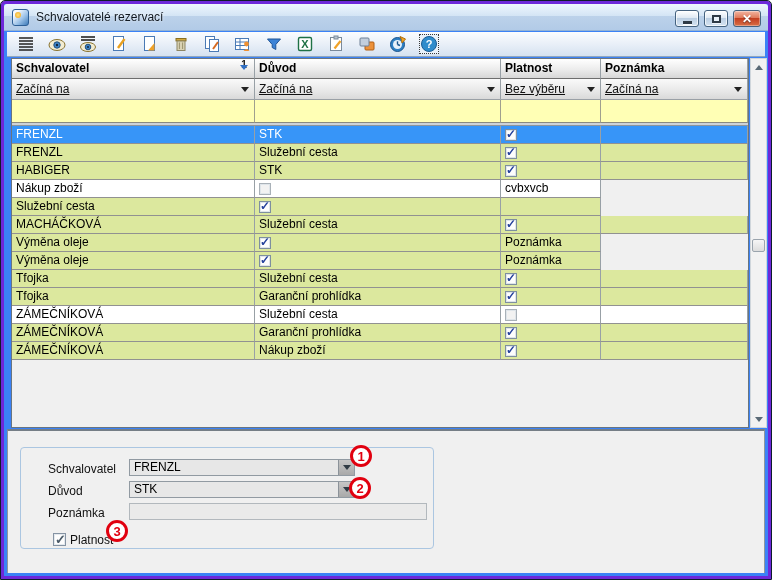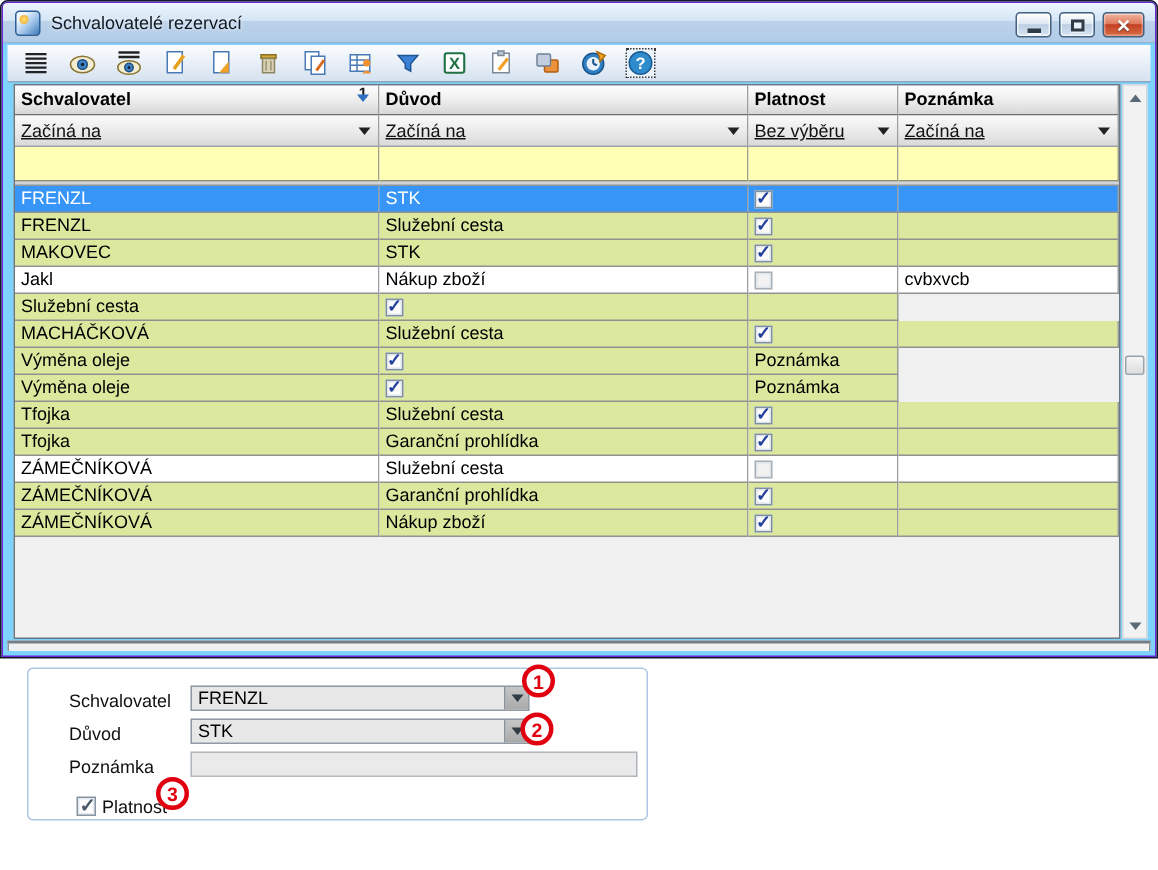--- a/index.html
+++ b/index.html
@@ -1,20 +1,20 @@
 <!DOCTYPE html>
 <html style="--sel: #3795f8; --valid: #dce89e; --yellow: #ffffb5; --red: #e1000f;"><head>
 <meta charset="utf-8">
 <style>
   * { margin:0; padding:0; box-sizing:border-box; }
   html,body { width:772px; height:580px; overflow:hidden;
     font-family:"Liberation Sans", sans-serif; }
-  .window { position:relative; width:770px; height:437px; margin:1px;
-    border:1px solid #6d28d9; border-radius:4px 4px 0 0;
-    background:#7dd3fc; outline:1px solid #0e1c2a; }
+  .window { position:relative; width:770px; height:578px; margin:1px;
+    border:3px solid #6d28d9; border-radius:4px 4px 0 0;
+    background:#3b82f6; outline:1px solid #0e1c2a; }
 
   
   .titlebar { position:absolute; top:0; left:0; right:0; height:27px;
     border-radius:3px 3px 0 0;
     background:linear-gradient(#eef6fd, #d4e5f5 45%, #bcd2ea 46%, #b2cbe7);
     border-bottom:1px solid #93b2d4; display:flex; align-items:center; }
   .app-icon { position:absolute; left:8px; top:5px; width:17px; height:17px;
     border-radius:3px; background:linear-gradient(135deg,#f4f9ff 20%,#9cc2e8 60%,#3d7ab8);
     border:1px solid #2d5f96; }
   .app-icon::after { content:""; position:absolute; left:2px; top:2px; width:6px;
@@ -287,27 +287,26 @@
           <div class="gcell"><span class="gcheck checked"></span></div>
           <div class="gcell"></div>
         </div>
         <div class="grid-row valid">
           <div class="gcell">FRENZL</div>
           <div class="gcell">Služební cesta</div>
           <div class="gcell"><span class="gcheck checked"></span></div>
           <div class="gcell"></div>
         </div>
         <div class="grid-row valid">
-          <div class="gcell">MAKOVEC</div>
+          <div class="gcell">HABIGER</div>
           <div class="gcell">STK</div>
           <div class="gcell"><span class="gcheck checked"></span></div>
           <div class="gcell"></div>
         </div>
         <div class="grid-row invalid">
-          <div class="gcell">Jakl</div>
           <div class="gcell">Nákup zboží</div>
           <div class="gcell"><span class="gcheck unchecked"></span></div>
           <div class="gcell">cvbxvcb</div>
         </div>
         <div class="grid-row valid">
           <div class="gcell">Služební cesta</div>
           <div class="gcell"><span class="gcheck checked"></span></div>
           <div class="gcell"></div>
         </div>
         <div class="grid-row valid">

